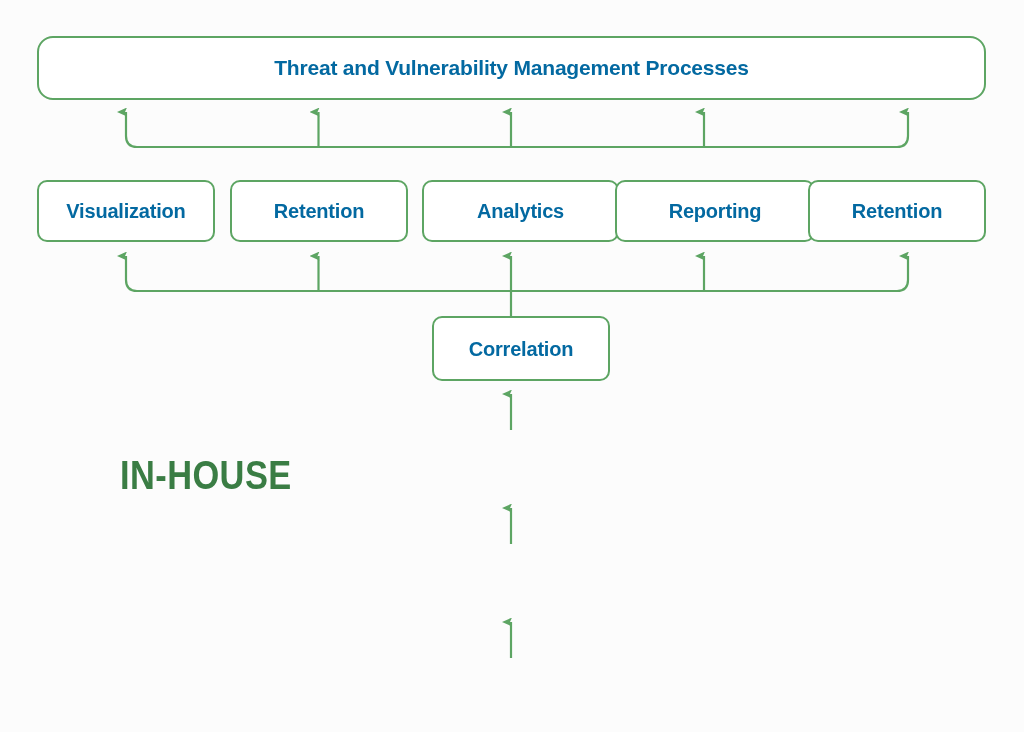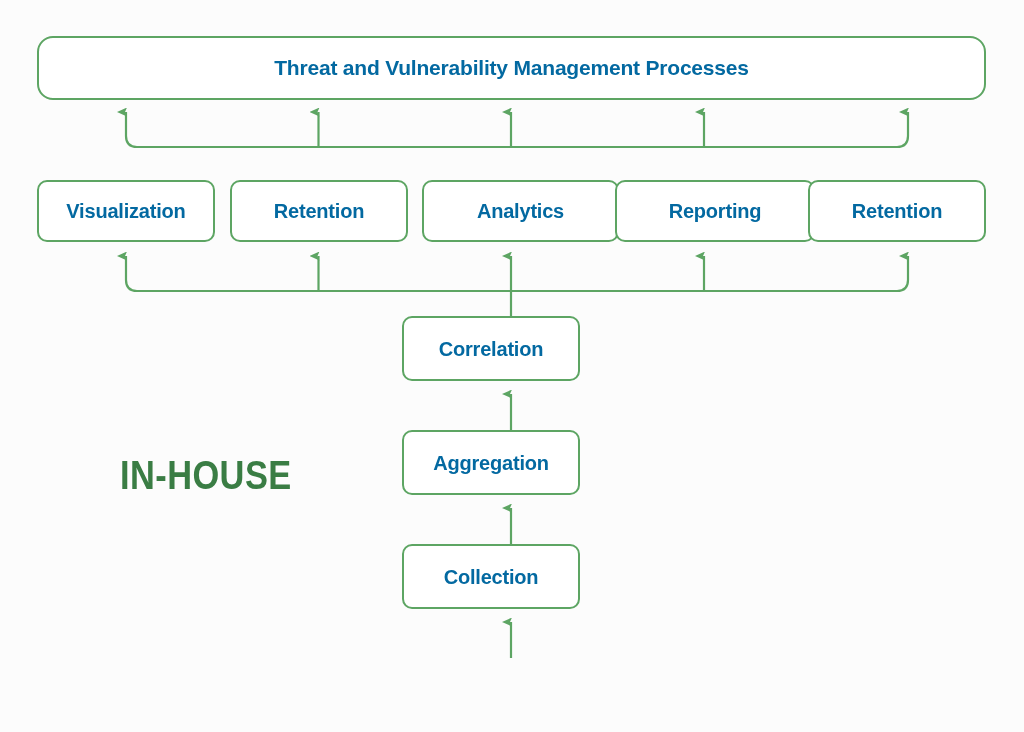--- a/index.html
+++ b/index.html
@@ -62,21 +62,21 @@
   }
   .node.tier .node-label { font-size: 20px; }
 
   .node.t0 { left: 37px;  width: 178px; }
   .node.t1 { left: 230px; width: 178px; }
   .node.t2 { left: 422px; width: 197px; }
   .node.t3 { left: 615px; width: 200px; }
   .node.t4 { left: 808px; width: 178px; }
 
   .node.stack {
-    left: 402px;
+    left: 432px;
     width: 178px;
     height: 65px;
   }
   .node.stack .node-label { font-size: 20px; }
 
   .node.s-correlation { top: 316px; }
   .node.s-aggregation { top: 430px; }
   .node.s-collection  { top: 544px; }
   .node.s-event       { top: 658px; }
 
@@ -156,22 +156,16 @@
   <div class="node tier t3">
     <span class="node-label">Reporting</span>
   </div>
   <div class="node tier t4">
     <span class="node-label">Retention</span>
   </div>
 
   <div class="node stack s-correlation">
     <span class="node-label">Correlation</span>
   </div>
-  <div class="node stack s-aggregation">
-    <span class="node-label">Aggregation</span>
-  </div>
-  <div class="node stack s-collection">
-    <span class="node-label">Collection</span>
-  </div>
 
   <div id="inhouse">IN-HOUSE</div>
 
 </div>
 
 </body></html>

